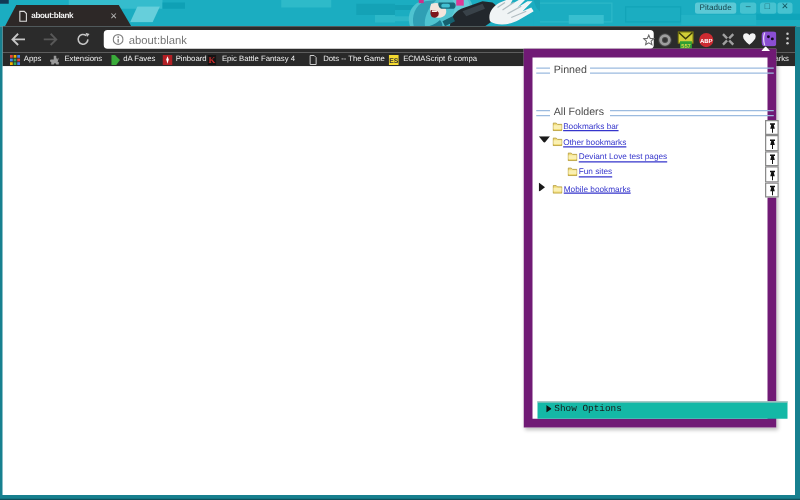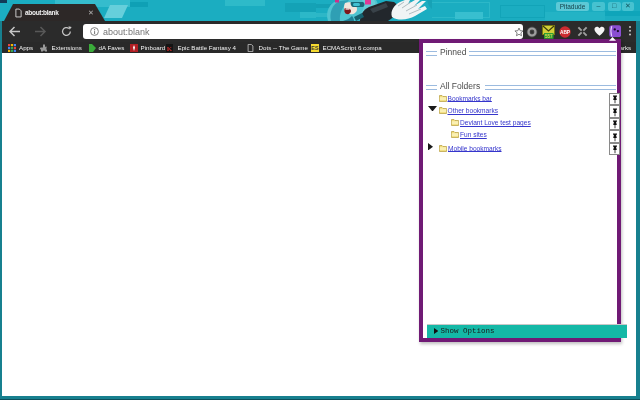--- a/index.html
+++ b/index.html
@@ -30,21 +30,21 @@
 
 
 #bmbar { position:absolute; left:2px; top:42px; width:634.5px; height:11px; background:#292929; color:#f2f2f2; font-size:6.2px; }
 .bm { position:absolute; top:1.5px; height:8px; line-height:8px; }
 
 
 #page { position:absolute; left:2px; top:53px; width:636px; height:343px; background:#fff; }
 .brd { position:absolute; background:#17808f; }
 
 
-#popup { position:absolute; left:419px; top:38.5px; width:202px; height:303px; background:#fff; border:4px solid #701a75; box-shadow:1px 2px 3px rgba(0,0,0,0.25); }
+#popup { position:absolute; left:419px; top:38.5px; width:202px; height:303px; background:#fff; border:7px solid #701a75; box-shadow:1px 2px 3px rgba(0,0,0,0.25); }
 #notch { position:absolute; left:609px; top:37px; width:7px; height:3.8px; background:#fff; clip-path:polygon(50% 0,100% 100%,0 100%); z-index:5; }
 .hdr { position:absolute; left:0; right:0; height:10px; }
 .hdr .lines { position:absolute; height:5px; border-top:1.5px solid #9cbbdf; border-bottom:1.5px solid #9cbbdf; }
 .hdr .txt { position:absolute; font-size:8.5px; color:#4a4a4a; }
 #instr { position:absolute; left:1px; top:19px; width:196px; font-size:7.3px; color:#2e2e2e; line-height:9.6px; }
 .row { position:absolute; height:12px; font-size:6.6px; white-space:nowrap; }
 .folder { display:inline-block; width:8px; height:8px; vertical-align:-1.5px; margin-right:1px; }
 a.lnk { color:#3535cc; text-decoration:underline; }
 .pinbtn { position:absolute; left:185.5px; width:11px; height:12.5px; border:1px solid #8a8a8a; background:#fff; }
 .pinbtn svg { position:absolute; left:2.5px; top:1.5px; }

